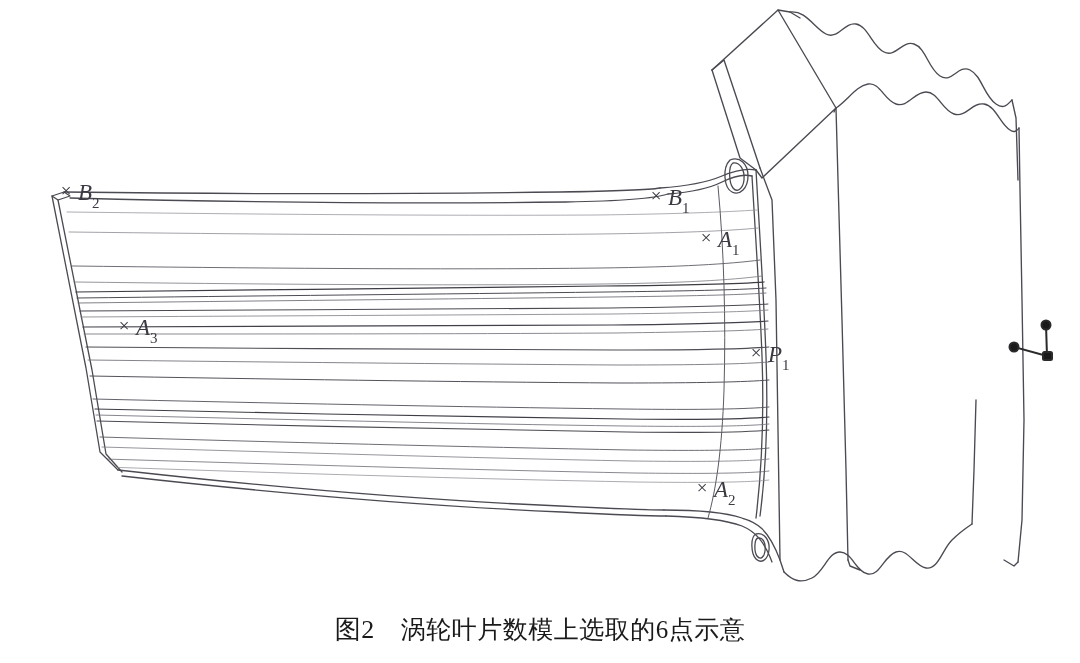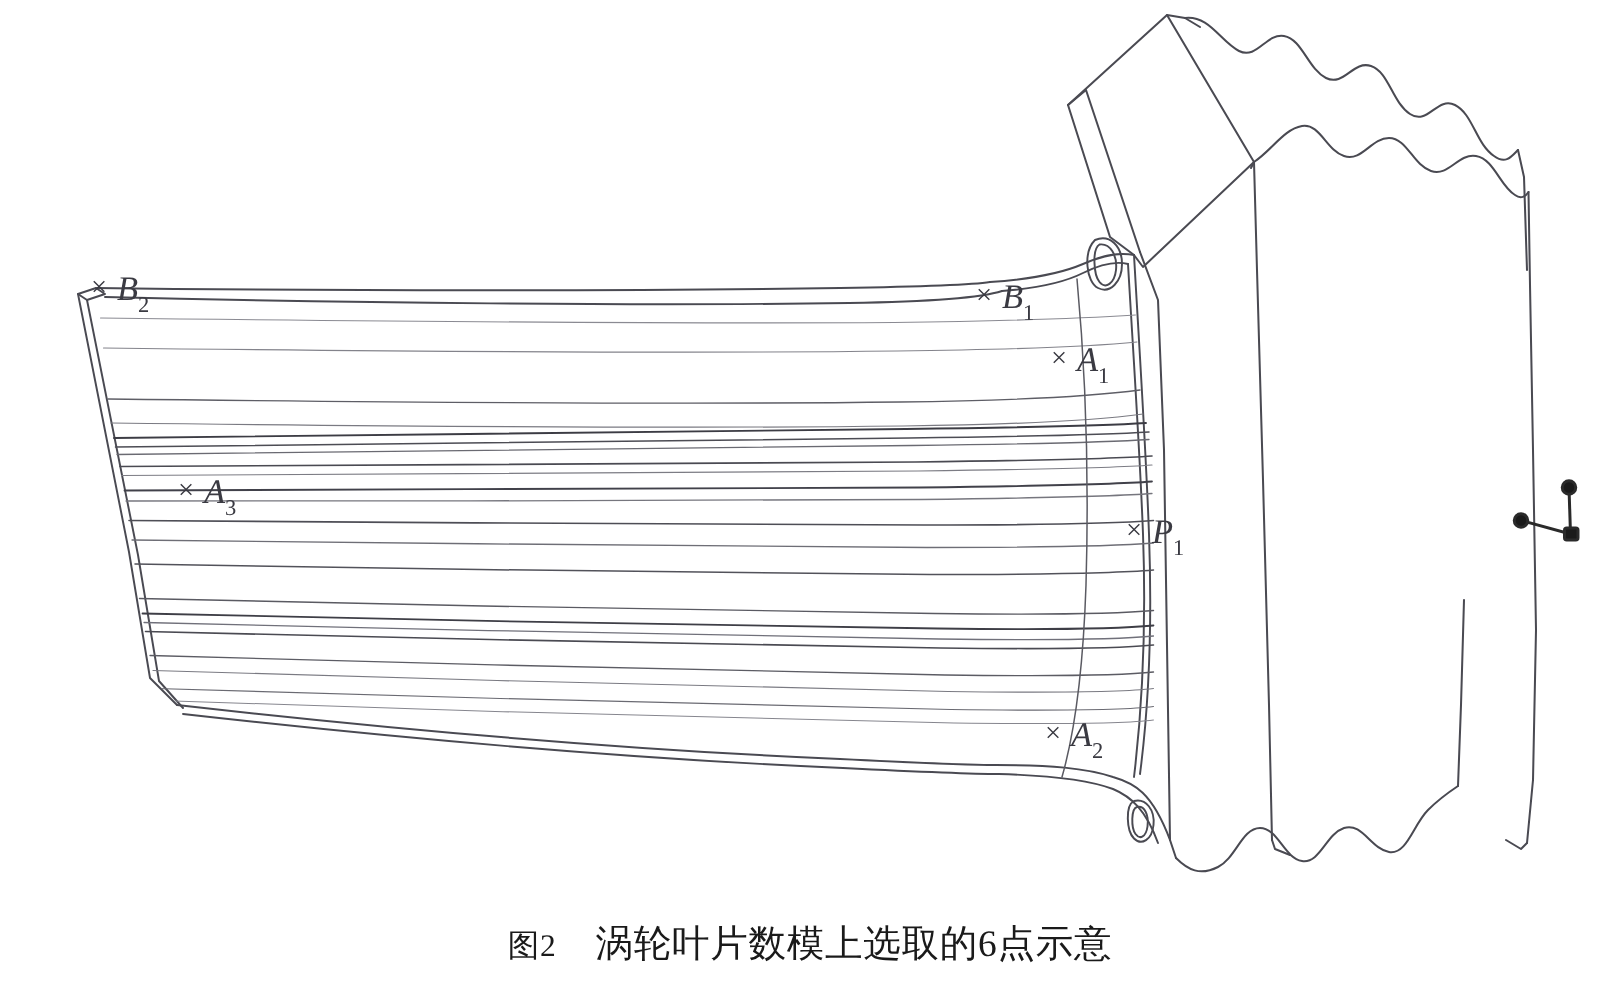--- a/index.html
+++ b/index.html
@@ -36,21 +36,21 @@
     left: 0;
     top: 612px;
     width: 1080px;
     text-align: center;
     font-family: "Liberation Serif", "DejaVu Serif", serif;
     font-size: 25px;
     color: #1a1a1a;
     letter-spacing: 0.5px;
     white-space: pre;
   }
-  .caption-bar .cap-num { font-size: 21px; }
+  .caption-bar .cap-num { font-size: 26px; }
   .caption-bar .cap-gap { display: inline-block; width: 26px; }
   text.pt-label {
     font-family: "Liberation Serif", "DejaVu Serif", serif;
     fill: #3a3a42;
   }
 </style>
 </head>
 <body>
 
 <div id="figure-root">

